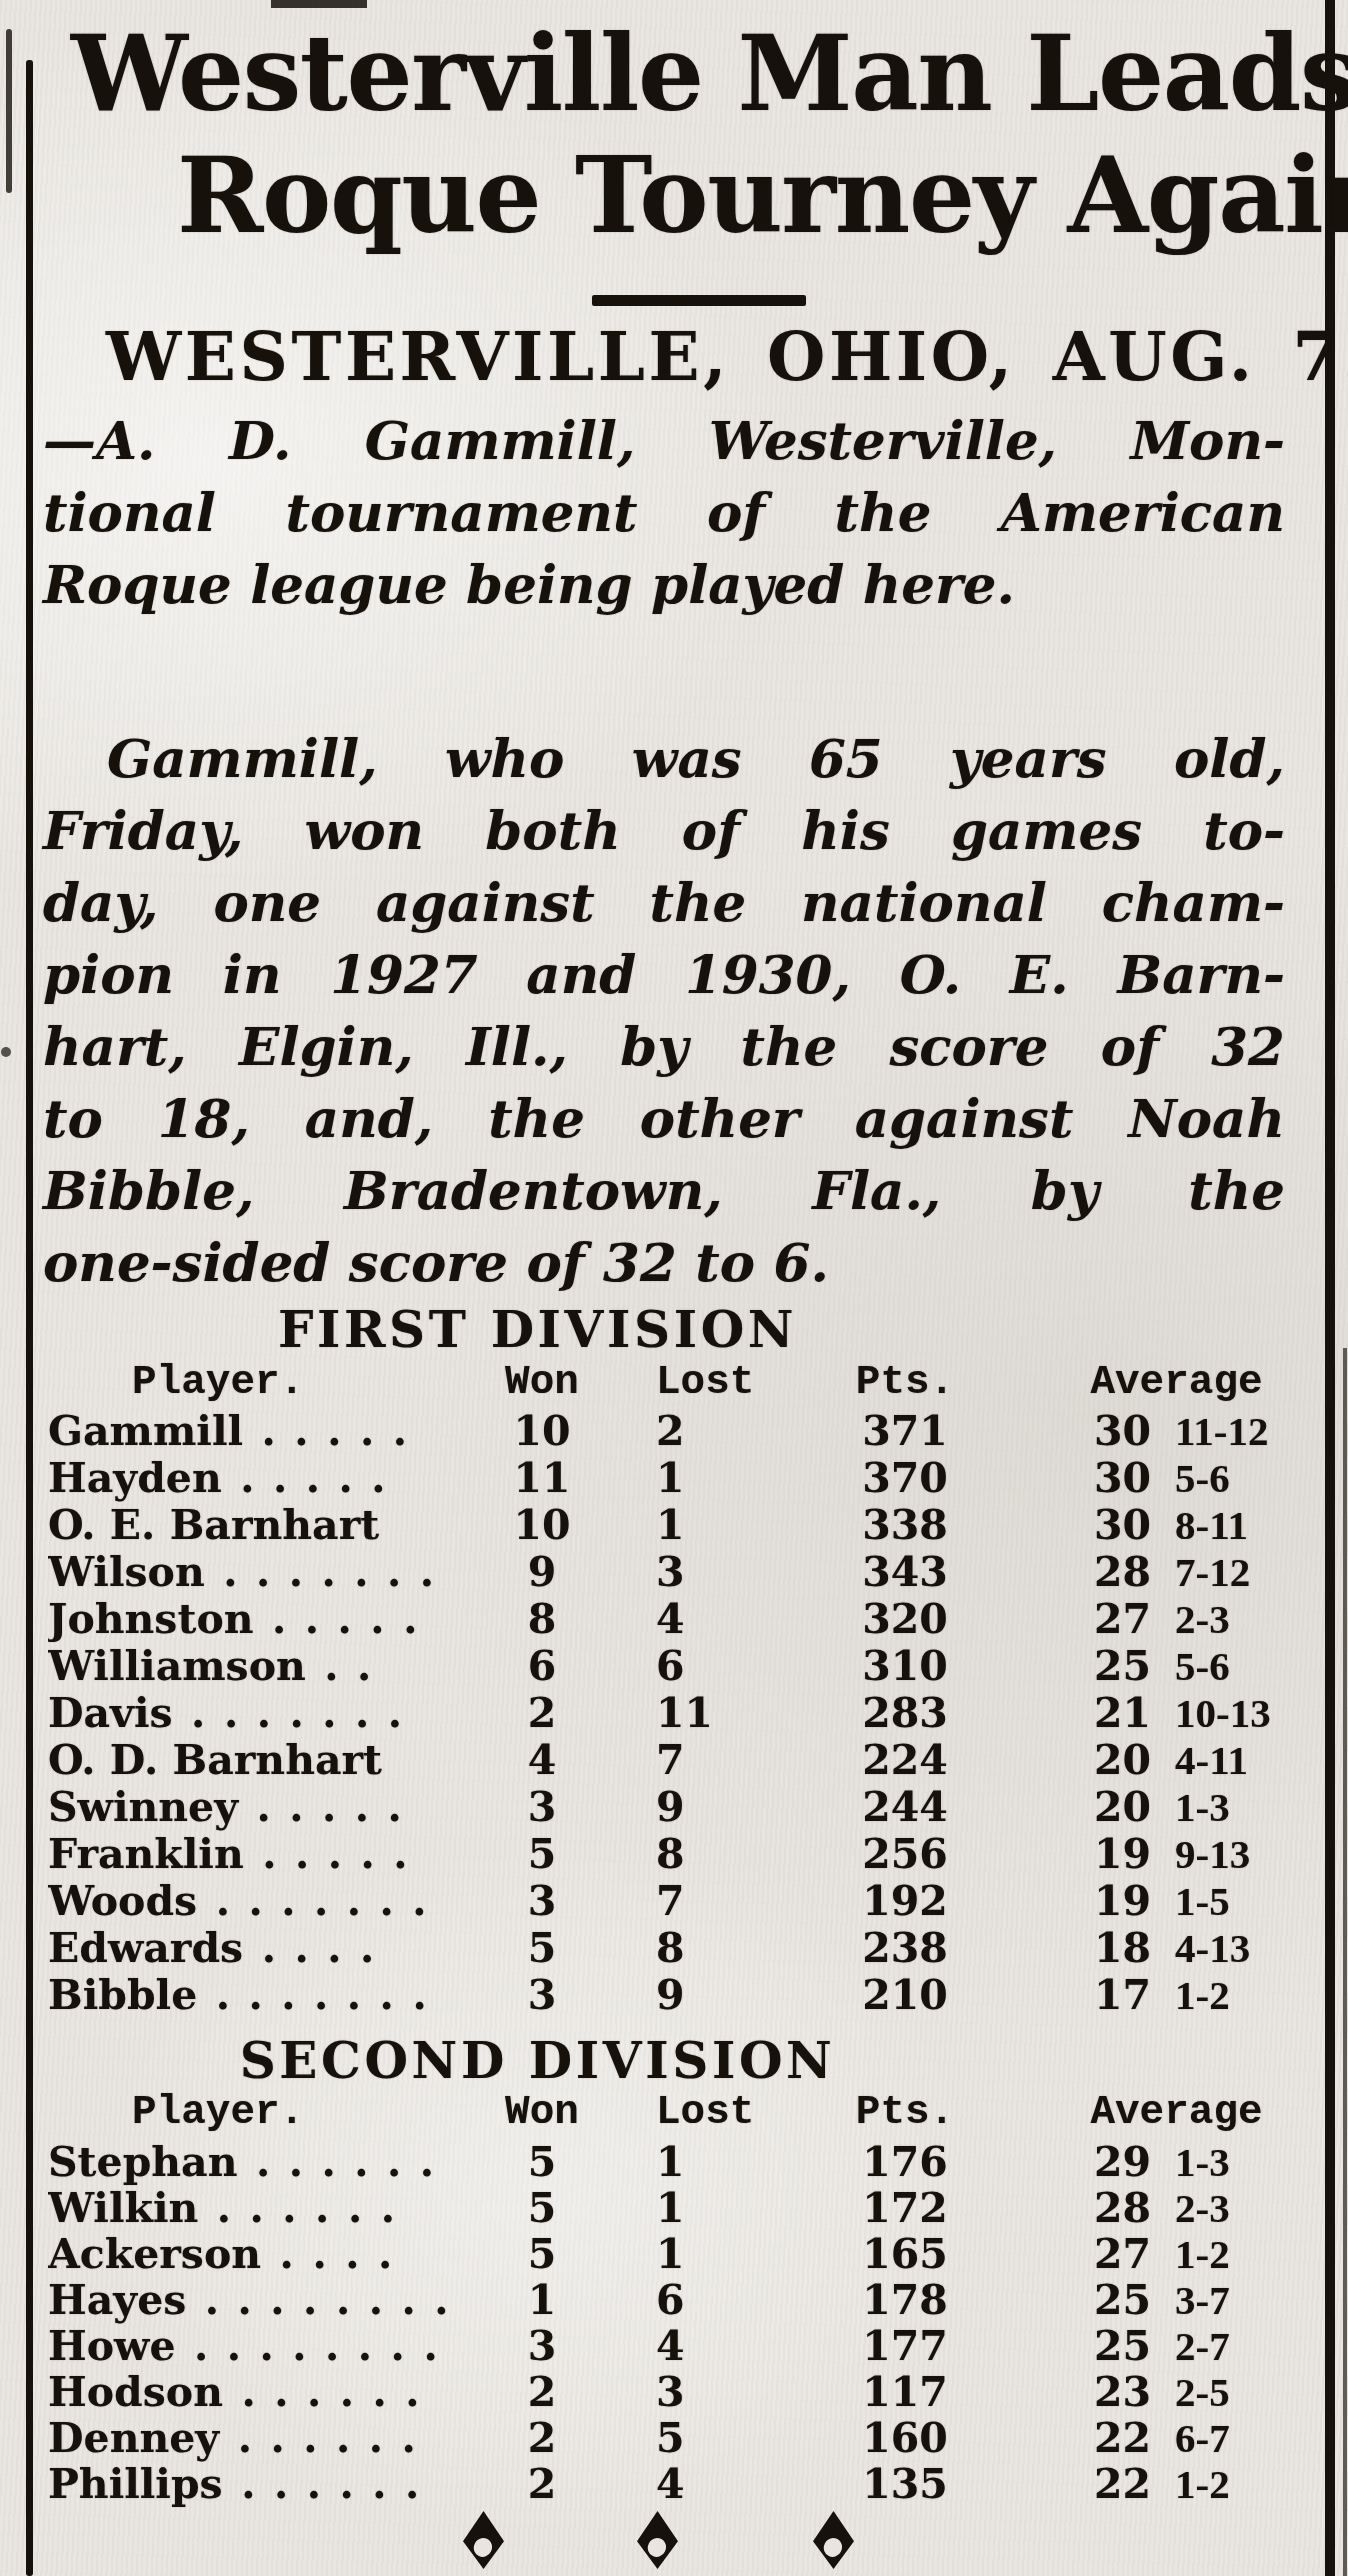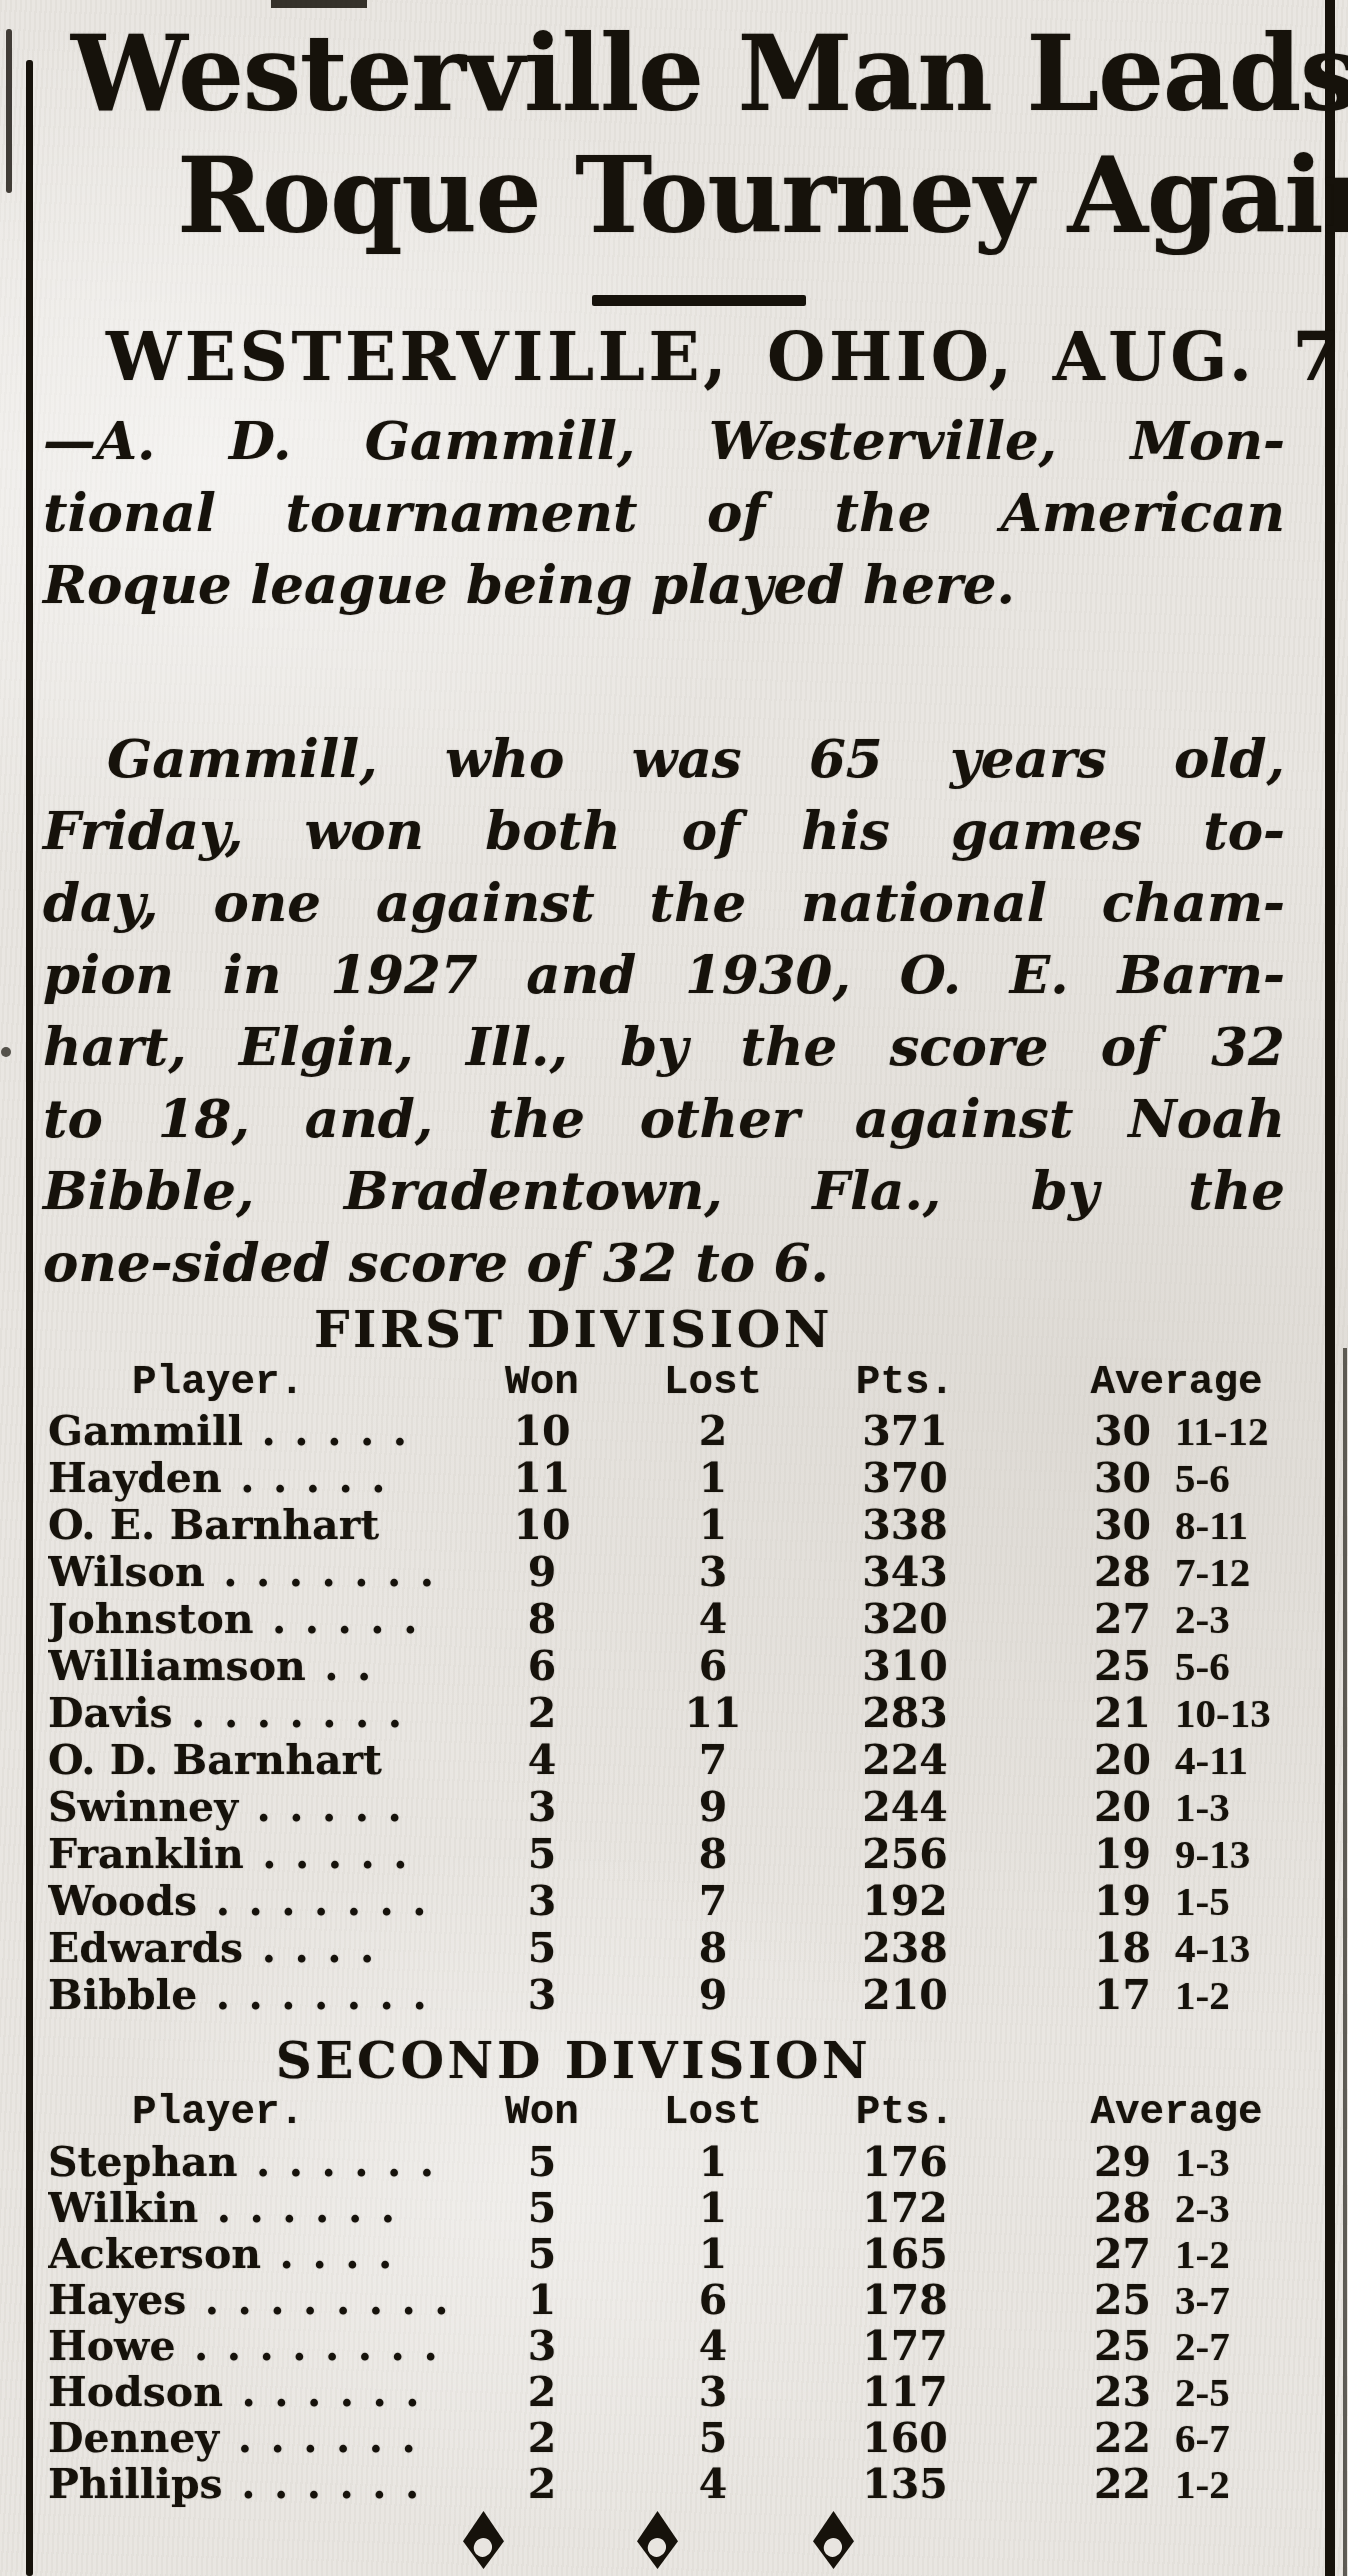--- a/index.html
+++ b/index.html
@@ -52,40 +52,40 @@
   .para{position:absolute;left:43px;width:1242px;font-size:53px;line-height:72px;}
   .p1{top:404px;}
   .p2{top:722px;}
   .body-line{text-align:justify;text-align-last:justify;white-space:normal;font-style:italic;}
   .body-line.rag{text-align-last:left;}
   .p2 .body-line:first-child{text-indent:64px;}
 
   
   .div-title{
     position:absolute;left:0;width:1075px;text-align:center;
-    font-size:50px;letter-spacing:3.6px;padding-left:36px;
+    font-size:50px;letter-spacing:3.6px;
   }
   .t1title{top:1300px;}
   .t2title{top:2031px;}
 
   
   .t-header,.t-row{position:relative;height:47px;font-size:41px;}
   .t-header{position:absolute;left:0;width:1131px;font-family:Liberation Mono, monospace;}
   .t1header{top:1359px;}
   .t2header{top:2089px;}
   .rows{position:absolute;left:0;width:1349px;}
   .t1rows{top:1407px;}
   .t2rows{top:2138px;}
   .t2rows .t-row{height:46px;}
   .cell{position:absolute;top:0;white-space:nowrap;}
   .h-player{left:132px;}
   .c-name{left:48px;width:442px;display:flex;align-items:flex-start;overflow:hidden;}
   .dots{margin-left:18.5px;letter-spacing:18.5px;}
   .c-won,.h-won{left:485px;width:114px;text-align:center;}
-  .c-lost,.h-lost{left:656px;width:114px;text-align:center;}
+  .c-lost,.h-lost{left:656px;width:114px;text-align:left;}
   .c-pts,.h-pts{left:848px;width:114px;text-align:center;}
   .h-avg{left:1048px;width:257px;text-align:center;}
   .c-avgw{left:1037px;width:114px;text-align:right;}
   .c-avgf{left:1175px;width:164px;text-align:left;font-family:Liberation Serif, serif;}
 
   
   .diamond{
     position:absolute;top:2511px;width:41px;height:58px;
     background:var(--ink);
     clip-path:polygon(50% 0,100% 52%,50% 100%,0 52%);

